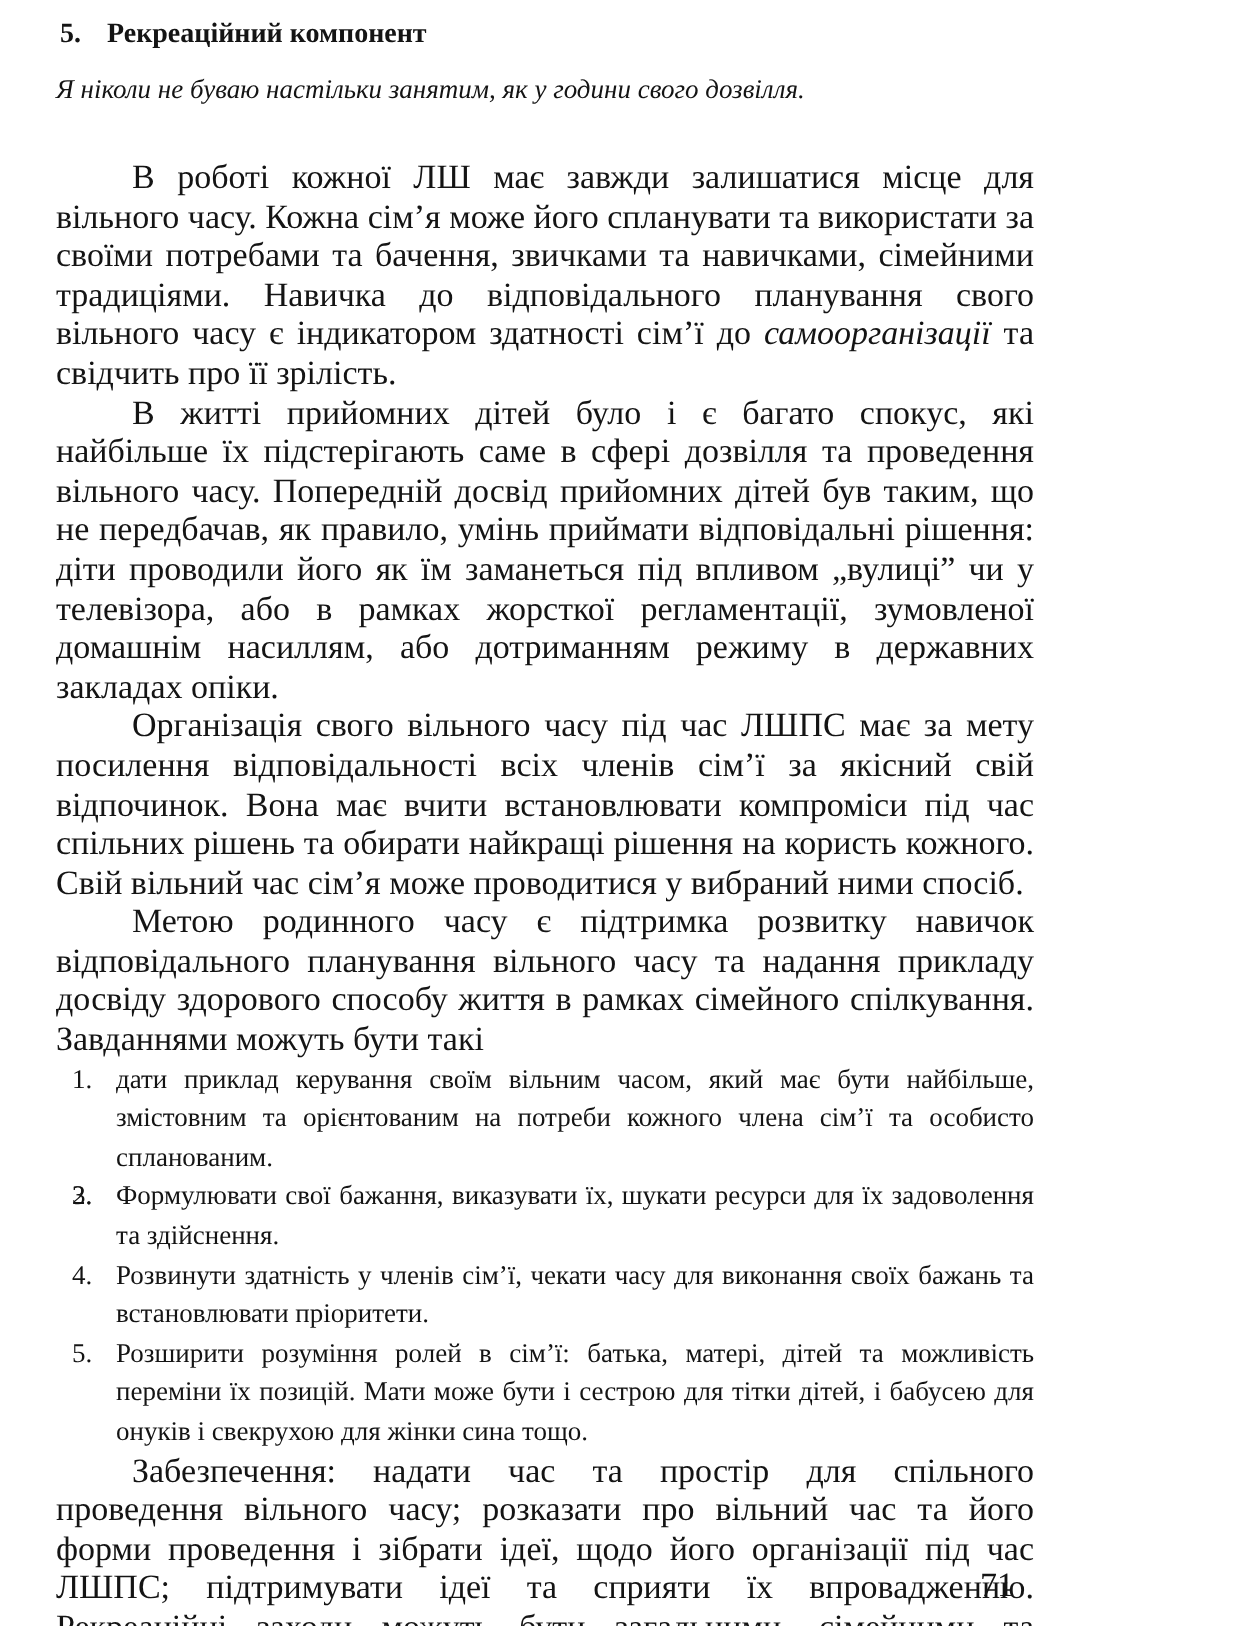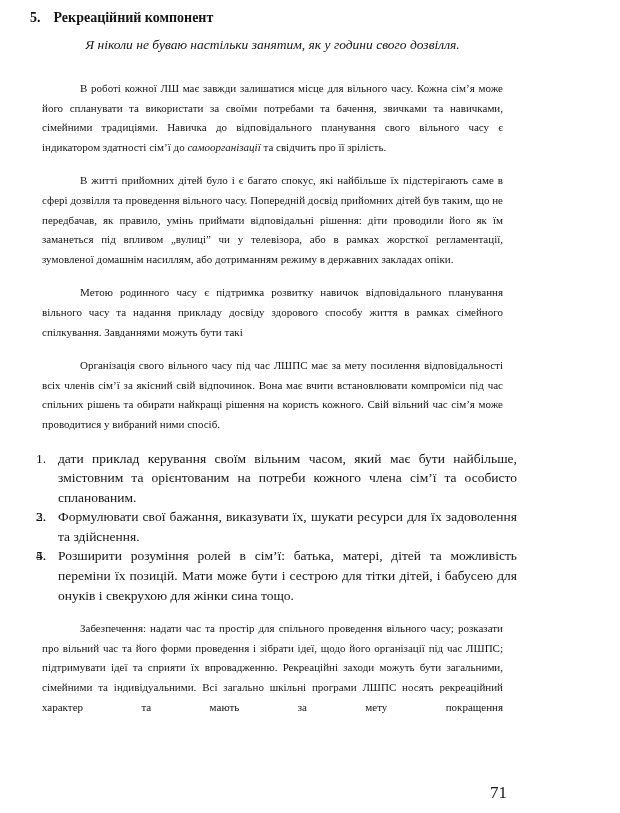--- a/index.html
+++ b/index.html
@@ -29,32 +29,32 @@
     line-height: 20px;
   }
   .heading .h-num {
     display: inline-block;
     margin-right: 13px;
   }
   .epigraph {
     font-size: 13.5px;
     font-style: italic;
     line-height: 20px;
-    text-align: center;
+    text-align: left;
     margin: 0 0 24px 0;
   }
   .epigraph .epi-author {
     padding-right: 30px;
   }
   .para {
-    font-size: 11px;
+    font-size: 17px;
     line-height: 19.6px;
     text-align: justify;
     text-indent: 38px;
-    margin: 14px;
+    margin: 0;
   }
   .para.justify-last {
     text-align-last: justify;
   }
   ol.tasks {
     list-style: none;
     margin: 0;
     padding: 0;
   }
   ol.tasks li {
@@ -85,29 +85,29 @@
   <h1 class="heading"><span class="h-num">5.</span><span class="h-title">Рекреаційний компонент</span></h1>
 
   <div class="epigraph">
     <div class="epi-quote">Я ніколи не буваю настільки занятим, як у години свого дозвілля.</div>
   </div>
 
   <p class="para"><span>В роботі кожної ЛШ має завжди залишатися місце для вільного часу. Кожна сім’я може його спланувати та використати за своїми потребами та бачення, звичками та навичками, сімейними традиціями. Навичка до відповідального планування свого вільного часу є індикатором здатності сім’ї до </span><em>самоорганізації</em><span> та свідчить про її зрілість.</span></p>
 
   <p class="para">В житті прийомних дітей було і є багато спокус, які найбільше їх підстерігають саме в сфері дозвілля та проведення вільного часу. Попередній досвід прийомних дітей був таким, що не передбачав, як правило, умінь приймати відповідальні рішення: діти проводили його як їм заманеться під впливом „вулиці” чи у телевізора, або в рамках жорсткої регламентації, зумовленої домашнім насиллям, або дотриманням режиму в державних закладах опіки.</p>
 
+  <p class="para">Організація свого вільного часу під час ЛШПС має за мету посилення відповідальності всіх членів сім’ї за якісний свій відпочинок. Вона має вчити встановлювати компроміси під час спільних рішень та обирати найкращі рішення на користь кожного. Свій вільний час сім’я може проводитися у вибраний ними спосіб.</p>
+
   <p class="para">Метою родинного часу є підтримка розвитку навичок відповідального планування вільного часу та надання прикладу досвіду здорового способу життя в рамках сімейного спілкування. Завданнями можуть бути такі</p>
-
-  <p class="para">Організація свого вільного часу під час ЛШПС має за мету посилення відповідальності всіх членів сім’ї за якісний свій відпочинок. Вона має вчити встановлювати компроміси під час спільних рішень та обирати найкращі рішення на користь кожного. Свій вільний час сім’я може проводитися у вибраний ними спосіб.</p>
 
   <ol class="tasks">
     <li><span class="num">1.</span><span>дати приклад керування своїм вільним часом, який має бути найбільше, змістовним та орієнтованим на потреби кожного члена сім’ї та особисто спланованим.</span></li>
     <li><span class="num">2.</span></li>
     <li><span class="num">3.</span><span>Формулювати свої бажання, виказувати їх, шукати ресурси для їх задоволення та здійснення.</span></li>
-    <li><span class="num">4.</span></li>
+    <li><span class="num">4.</span><span>Розвинути здатність у членів сім’ї, чекати часу для виконання своїх бажань та встановлювати пріоритети.</span></li>
     <li><span class="num">5.</span><span>Розширити розуміння ролей в сім’ї: батька, матері, дітей та можливість переміни їх позицій. Мати може бути і сестрою для тітки дітей, і бабусею для онуків і свекрухою для жінки сина тощо.</span></li>
   </ol>
 
   <p class="para justify-last">Забезпечення: надати час та простір для спільного проведення вільного часу; розказати про вільний час та його форми проведення і зібрати ідеї, щодо його організації під час ЛШПС; підтримувати ідеї та сприяти їх впровадженню. Рекреаційні заходи можуть бути загальними, сімейними та індивідуальними. Всі загально шкільні програми ЛШПС носять рекреаційний характер та мають за мету покращення</p>
 
   <div class="page-number">71</div>
 
 </div>
 
 </body></html>

